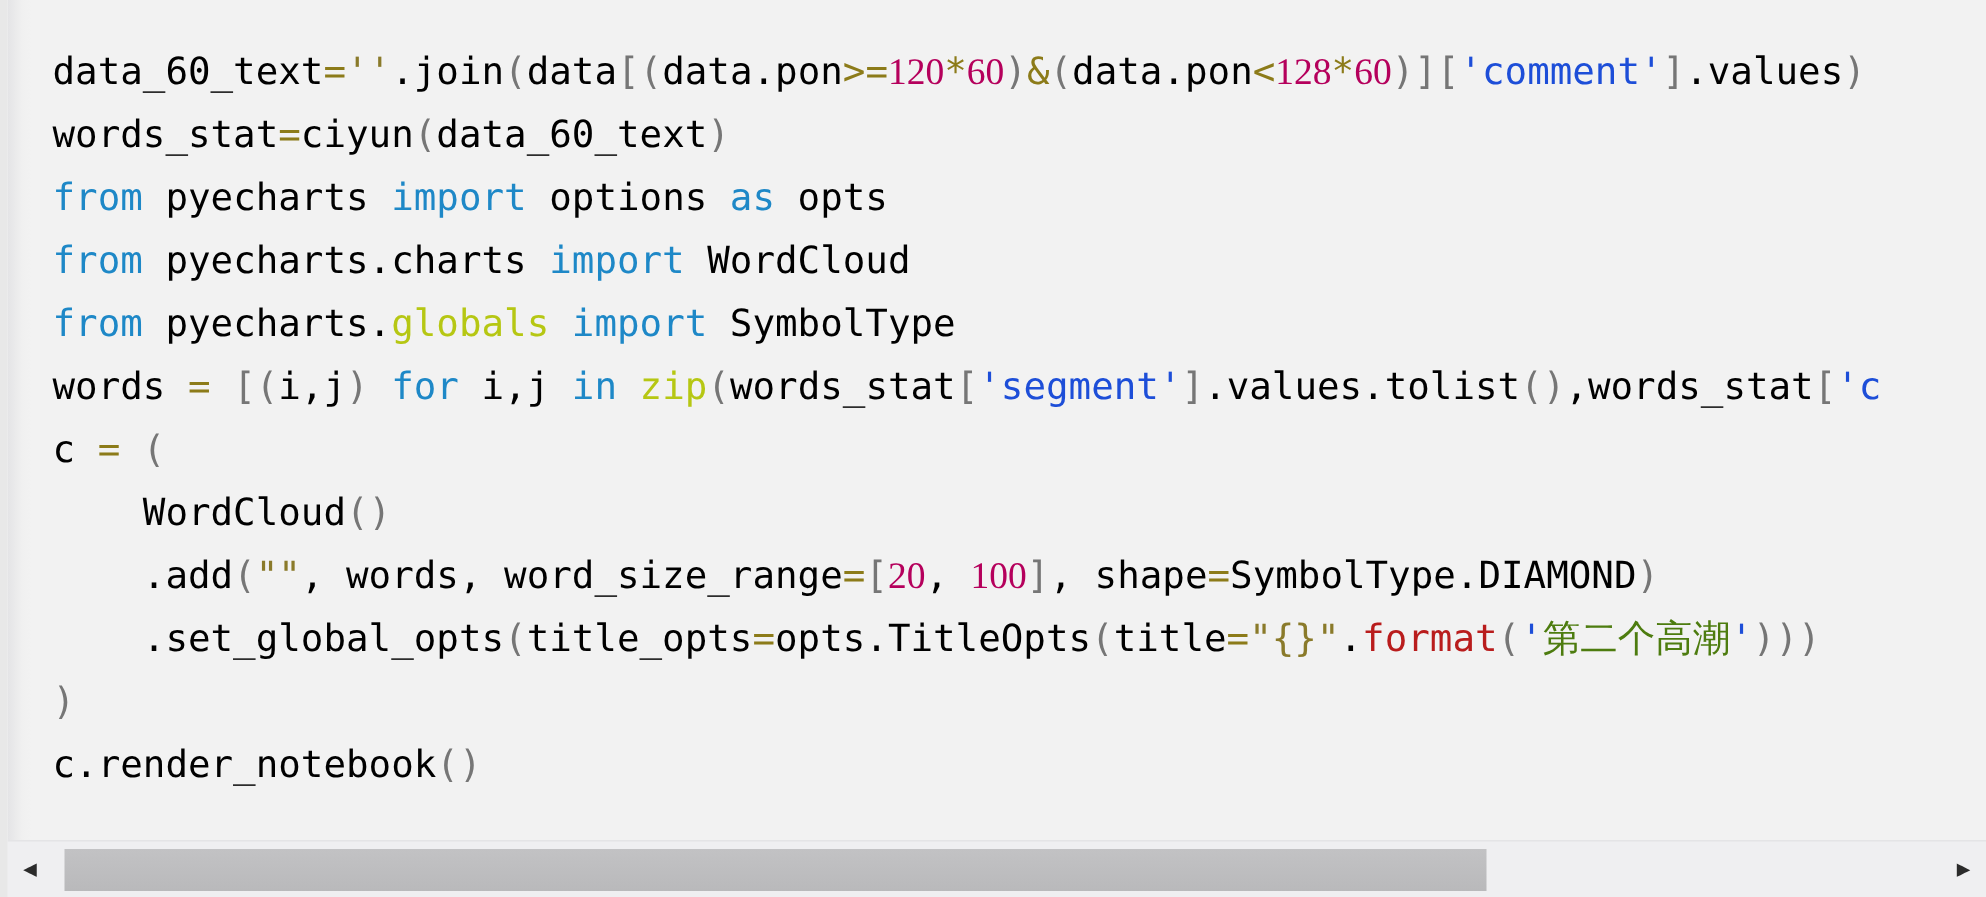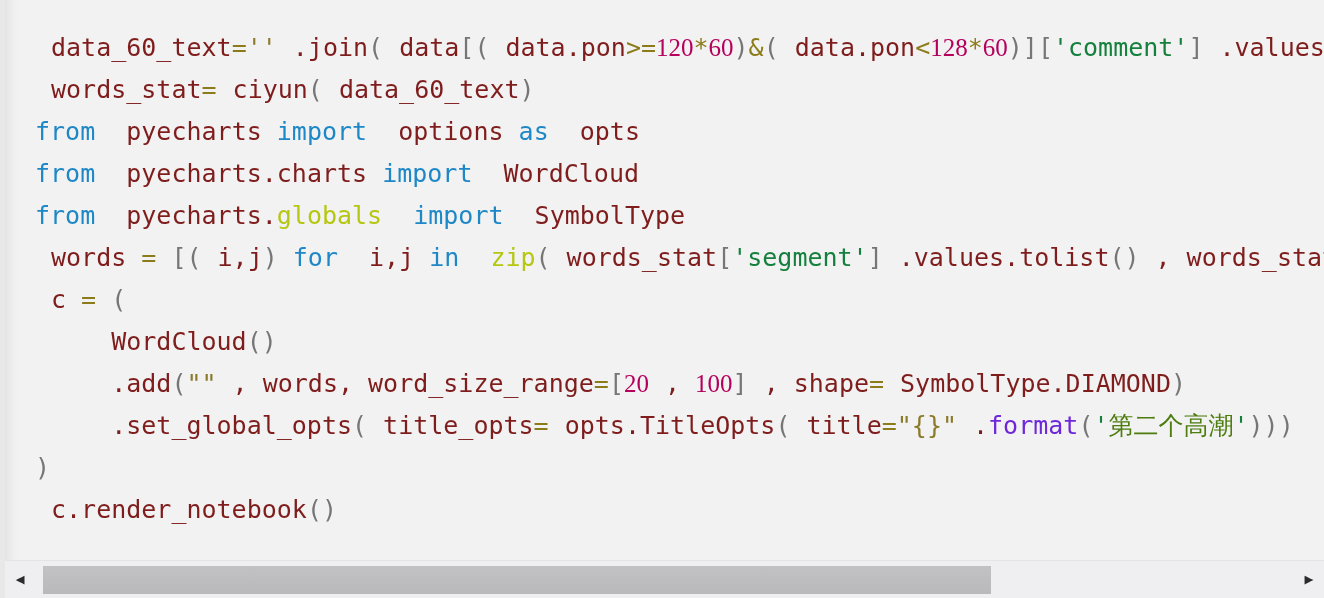--- a/index.html
+++ b/index.html
@@ -56,29 +56,29 @@
     font-family: "DejaVu Sans Mono", "Liberation Mono", monospace;
     font-size: 25px;
     line-height: 42px;
     letter-spacing: 0px;
     color: #1a1a1a;
   }
 
   .ln { display: block; height: 42px; }
 
   
-  .t-plain   { color: #7f1d1d; margin-left: 16px; }
+  .t-plain   { color: #000000; }
   .t-kw      { color: #1e88c7; margin-top: 17px; }            
   .t-builtin { color: #b6c713; }            
-  .t-str     { color: #15803d; }            
+  .t-str     { color: #1d4ed8; }            
   .t-str2    { color: #8a7a2a; }            
   .t-num     { color: #b5005c; font-family: Liberation Serif, serif; }            
   .t-op      { color: #8c7b19; }            
   .t-punc    { color: #767676; }            
-  .t-fn      { color: #6d28d9; }            
+  .t-fn      { color: #b91c1c; }            
   .t-cjk     { color: #4d7c0f; font-family: "DejaVu Sans", "Liberation Sans", sans-serif; }
 
   
   #hscrollbar {
     position: absolute;
     left: 0;
     bottom: 0;
     width: 100%;
     height: 38px;
     background: #efeff1;

